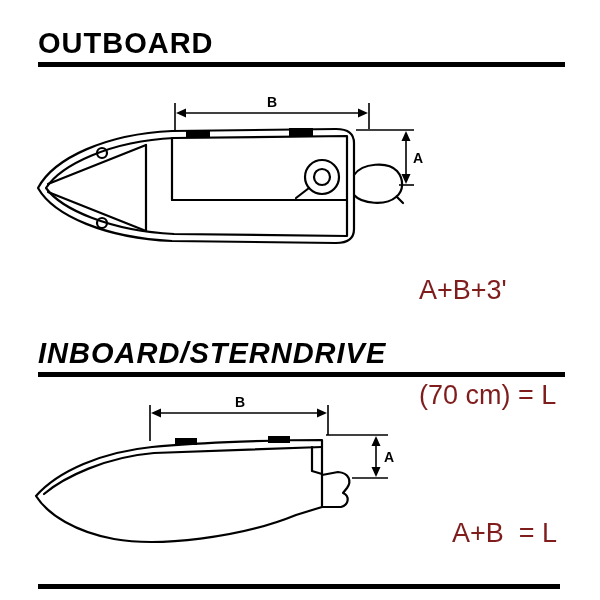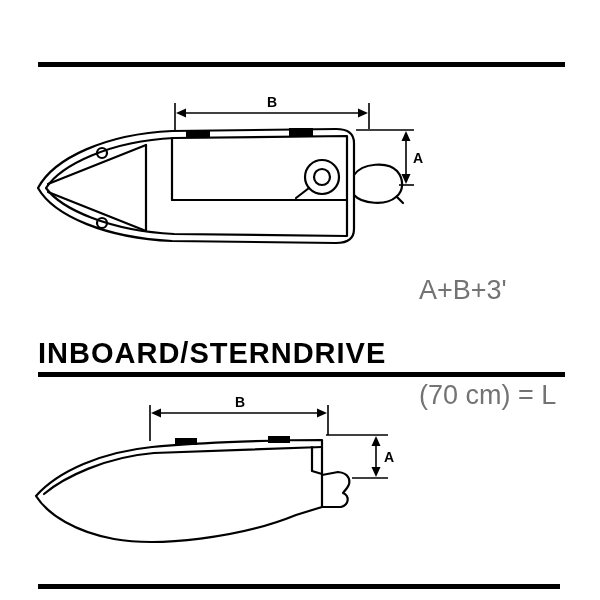--- a/index.html
+++ b/index.html
@@ -4,29 +4,30 @@
 <style>
   * { margin:0; padding:0; box-sizing:border-box; }
   html,body { background:#ffffff; }
   .page {
     position:relative; width:600px; height:600px; background:#ffffff;
     color:#000; font-family:"Liberation Sans", sans-serif; overflow:hidden;
   }
   .title { position:absolute; font-size:29px; font-weight:bold; letter-spacing:1px; white-space:nowrap; }
   .rule  { position:absolute; height:5px; background:#000; }
   .fig   { position:absolute; }
-  .formula { position:absolute; font-size:27px; line-height:35px; white-space:pre; color:#737373; }
+  .formula { position:absolute; font-size:27px; line-height:35px; white-space:pre; color:#7f1d1d; }
   .dim   { font-size:14px; font-weight:bold; fill:#000; }
   svg text { font-family:"Liberation Sans", sans-serif; }
 </style>
 </head>
 <body>
 
 <div class="page">
 
+  <div class="title" style="left:38px; top:27px;">OUTBOARD</div>
   <div class="rule" style="left:38px; top:62px; width:527px;"></div>
 
   <svg class="fig" style="left:0; top:85px;" width="600" height="240" viewBox="0 0 600 240">
     <g stroke="#000" stroke-width="2.2" fill="none" stroke-linejoin="round" stroke-linecap="round">
       <path d="M38,103 C54,73 106,49 172,46 L336,44 Q354,44 354,58 L354,144 Q354,158 336,158 L172,156 C106,153 54,131 38,103 Z"></path>
       <path d="M46,103 C61,80 110,56 174,53 L347,51 L347,151 L174,149 C110,146 61,124 46,103 Z"></path>
       <line x1="48" y1="99" x2="146" y2="60"></line>
       <line x1="48" y1="107" x2="146" y2="146"></line>
       <line x1="146" y1="60" x2="146" y2="146"></line>
       <circle cx="102" cy="68" r="5"></circle>
@@ -59,21 +60,21 @@
     </g>
     <text class="dim" x="272" y="22" text-anchor="middle">B</text>
     <text class="dim" x="413" y="78">A</text>
   </svg>
 
   <div class="formula" style="left:419px; top:203px;">
     <div>A+B+3'</div>
     <div>(70 cm) = L</div>
   </div>
 
-  <div class="title" style="left:38px; top:337px;">INBOARD/STERNDRIVE</div>
+  <div class="title" style="left:38px; top:337px;font-style:italic;">INBOARD/STERNDRIVE</div>
   <div class="rule" style="left:38px; top:372px; width:527px;"></div>
 
   <svg class="fig" style="left:0; top:395px;" width="600" height="180" viewBox="0 0 600 180">
     <g stroke="#000" stroke-width="2.2" fill="none" stroke-linejoin="round" stroke-linecap="round">
       <path d="M36,101 C58,76 102,57 152,52 C205,47 280,45 322,45 L322,112 L296,120 C240,143 158,152 114,144 C76,137 48,120 36,101 Z"></path>
       <path d="M44,99 C64,82 106,62 154,58 L322,52"></path>
       <polyline points="312,52 312,76 322,79"></polyline>
       <path d="M322,80 L338,77 C349,78 352,86 347,93 L343,98 C350,101 349,110 341,112 L322,112"></path>
     </g>
     <g fill="#000">
@@ -91,16 +92,17 @@
     <g fill="#000">
       <polygon points="151,18 161,13.5 161,22.5"></polygon>
       <polygon points="327,18 317,13.5 317,22.5"></polygon>
       <polygon points="376,41 371.5,51 380.5,51"></polygon>
       <polygon points="376,82 371.5,72 380.5,72"></polygon>
     </g>
     <text class="dim" x="240" y="12" text-anchor="middle">B</text>
     <text class="dim" x="384" y="67">A</text>
   </svg>
 
+  <div class="formula" style="left:452px; top:516px;">A+B  = L</div>
 
   <div class="rule" style="left:38px; top:584px; width:522px;"></div>
 
 </div>
 
 </body></html>

